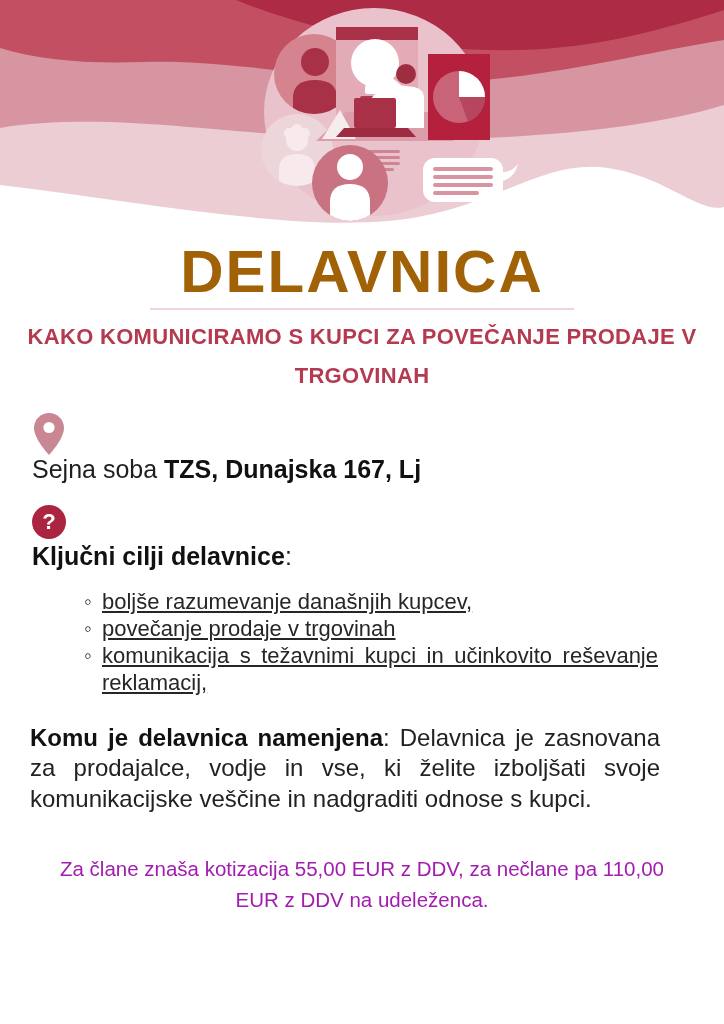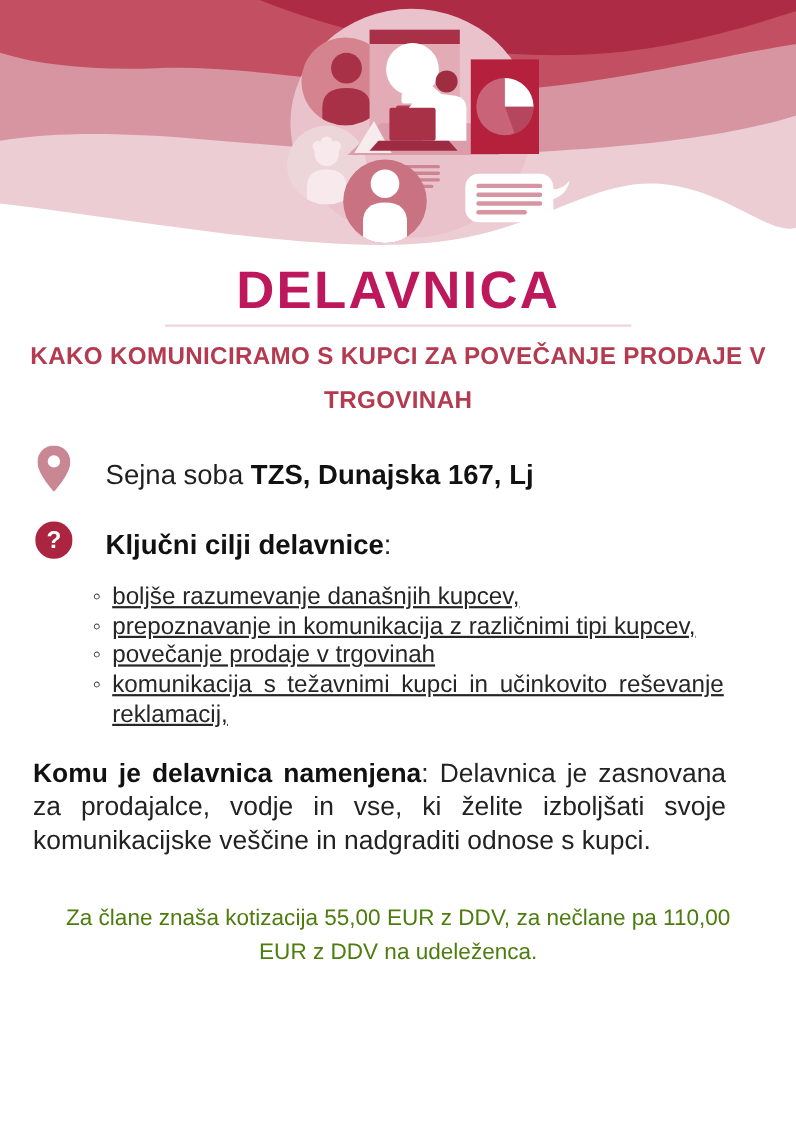--- a/index.html
+++ b/index.html
@@ -9,47 +9,47 @@
     -webkit-font-smoothing:antialiased;
   }
   .page{position:relative;width:724px;height:1024px;background:#fff;}
 
   
   .header{position:relative;width:724px;height:230px;}
   .header svg{display:block;}
 
   
   .title{
-    margin-top:10px;text-align:center;color:#be185d;
-    font-size:48px;font-weight:800;letter-spacing:2px;line-height:1.05;
+    margin-top:10px;text-align:center;color:#a16207;
+    font-size:60px;font-weight:800;letter-spacing:2px;line-height:1.05;
   }
   .divider{width:424px;height:2px;background:#f0d5da;margin:5px auto 0;}
 
   .subtitle{
     margin:7px auto 0;width:700px;text-align:center;
     font-size:22px;font-weight:700;color:#b43a50;line-height:1.78;letter-spacing:.3px;
   }
 
   
   .info{margin-top:8px;}
-  .info-row{display:flex;align-items:flex-end;margin:18px 0 18px 32px;font-size:25px;min-height:46px;}
+  .info-row{display:flex;align-items:flex-start;margin:18px 0 18px 32px;font-size:25px;min-height:46px;flex-direction:column;}
   .info-icon{flex:0 0 34px;width:34px;display:flex;justify-content:center;align-items:center;margin-right:30px;}
   .b{font-weight:700;color:#111;}
 
   
   .goals-list{
     list-style:none;margin:14px 66px 0 84px;padding:0;
     font-size:22px;line-height:1.22;text-align:justify;color:#262626;text-decoration:underline;
   }
   .goals-list li{position:relative;padding-left:18px;margin:0;}
   .goals-list li::before{content:"\25E6";position:absolute;left:0;top:0;color:#3a3a3a;}
 
   .audience{margin:26px 64px 0 30px;font-size:24px;line-height:1.27;text-align:justify;color:#222;}
   .lecturer{margin:24px 30px 0;font-size:23px;color:#222;}
-  .fee{margin:40px auto 0;width:632px;text-align:center;font-size:20.5px;line-height:1.5;color:#4d7c0f;}
+  .fee{margin:40px auto 0;width:632px;text-align:center;font-size:20.5px;line-height:1.5;color:#a21caf;}
 </style>
 </head>
 <body>
 
 <div class="page">
 
   <div class="header">
     <svg width="724" height="230" viewBox="0 0 724 230">
       <g>
         <path d="M0 0 H724 V207 C700 214 664 176 608 168 C540 158 492 212 388 221 C282 230 128 200 0 185 Z" fill="#eccdd4"></path>
@@ -161,21 +161,20 @@
           <circle cx="20" cy="20" r="20" fill="#ab2440"></circle>
           <text x="20" y="28.5" text-anchor="middle" font-size="26" font-weight="bold" fill="#ffffff" font-family="Liberation Sans, sans-serif">?</text>
         </svg>
       </span>
       <span><span class="b">Ključni cilji delavnice</span><span>:</span></span>
     </div>
   </div>
 
   <ul class="goals-list">
     <li>boljše razumevanje današnjih kupcev,</li>
-    <li>prepoznavanje in komunikacija z različnimi tipi kupcev,</li>
     <li>povečanje prodaje v trgovinah</li>
     <li>komunikacija s težavnimi kupci in učinkovito reševanje reklamacij,</li>
   </ul>
 
   <p class="audience"><span class="b">Komu je delavnica namenjena</span><span>: Delavnica je zasnovana za prodajalce, vodje in vse, ki želite izboljšati svoje komunikacijske veščine in nadgraditi odnose s kupci.</span></p>
 
 
   <p class="fee">Za člane znaša kotizacija 55,00 EUR z DDV, za nečlane pa 110,00 EUR z DDV na udeleženca.</p>
 
 </div>

